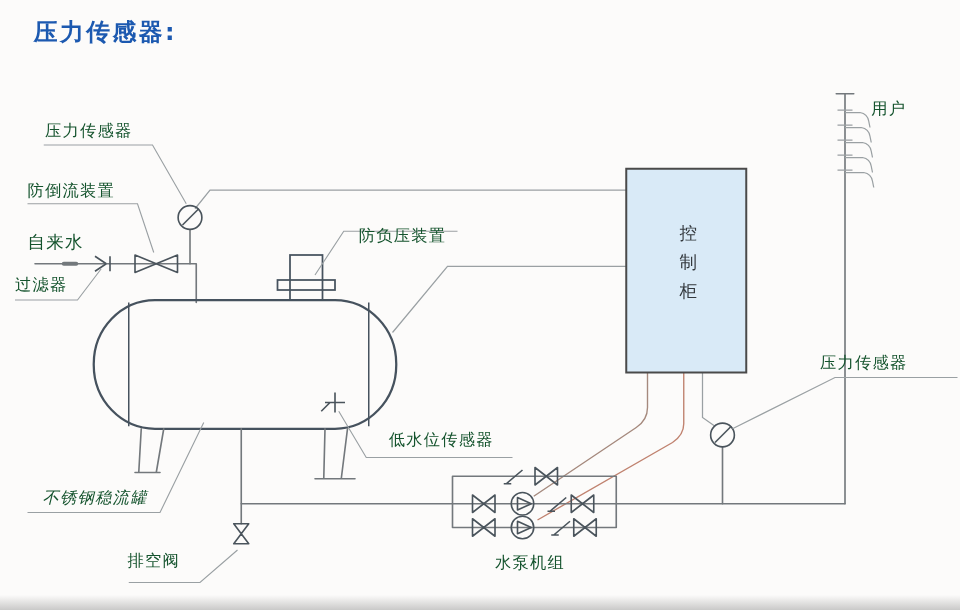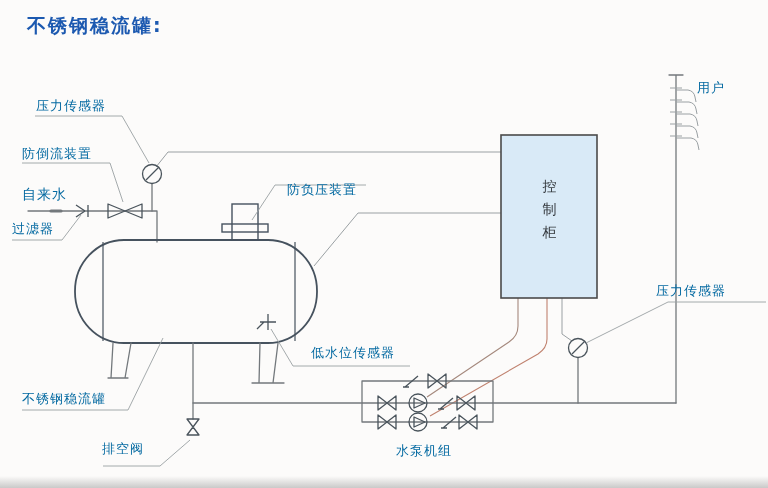--- a/index.html
+++ b/index.html
@@ -2,21 +2,21 @@
 <html><head>
 <meta charset="utf-8">
 <style>
   html,body{margin:0;padding:0;background:#e9e9e9;}
   #stage{
     position:relative;width:768px;height:488px;overflow:hidden;
     background:#fcfbfa;
     font-family:"DejaVu Sans",sans-serif;
   }
   .lbl{
-    position:absolute;color:#0369a1;font-size:13px;line-height:1.15;
+    position:absolute;color:#14532d;font-size:13px;line-height:1.15;
     white-space:nowrap;letter-spacing:1px;
   }
   .title{
     position:absolute;left:27px;top:13px;
     font-size:19px;font-weight:bold;color:#1c59b0;letter-spacing:2px;
   }
   .cab-text{
     position:absolute;left:541px;top:168px;height:110px;
     writing-mode:vertical-lr;text-orientation:upright;
     font-size:14px;color:#33383d;letter-spacing:23px;
@@ -173,29 +173,29 @@
       <path class="lead" d="M22,163 H110 L123,202"></path>
       <path class="lead" d="M12,240 H62 L81,215"></path>
       <path class="lead" d="M366,185 H275 L252,220"></path>
       <path class="lead" d="M271,329 L293,366 H410"></path>
       <path class="lead" d="M22,410 H128 L163,338"></path>
       <path class="lead" d="M103,466 H160 L190,440"></path>
       <path class="lead" d="M766,302 H668 L586,343"></path>
     </g>
   </svg>
 
-  <div class="title">不锈钢稳流罐:</div>
+  <div class="title">压力传感器:</div>
 
   <div class="lbl" style="left:36px;top:99px;">压力传感器</div>
   <div class="lbl" style="left:22px;top:147px;text-align:right;">防倒流装置</div>
   <div class="lbl big" style="left:22px;top:187px;">自来水</div>
   <div class="lbl" style="left:12px;top:222px;">过滤器</div>
   <div class="lbl" style="left:287px;top:167px;margin-top:16px;">防负压装置</div>
   <div class="cab-text">控制柜</div>
   <div class="lbl" style="left:697px;top:81px;">用户</div>
   <div class="lbl" style="left:656px;top:284px;">压力传感器</div>
   <div class="lbl" style="left:295px;top:346px;margin-left:16px;">低水位传感器</div>
-  <div class="lbl" style="left:22px;top:392px;">不锈钢稳流罐</div>
-  <div class="lbl" style="left:102px;top:443px;font-family:Liberation Mono, monospace;">排空阀</div>
+  <div class="lbl" style="left:34px;top:392px;font-style:italic;">不锈钢稳流罐</div>
+  <div class="lbl" style="left:102px;top:443px;">排空阀</div>
   <div class="lbl" style="left:396px;top:444px;">水泵机组</div>
 
   <div class="shadow"></div>
 </div>
 
 </body></html>

